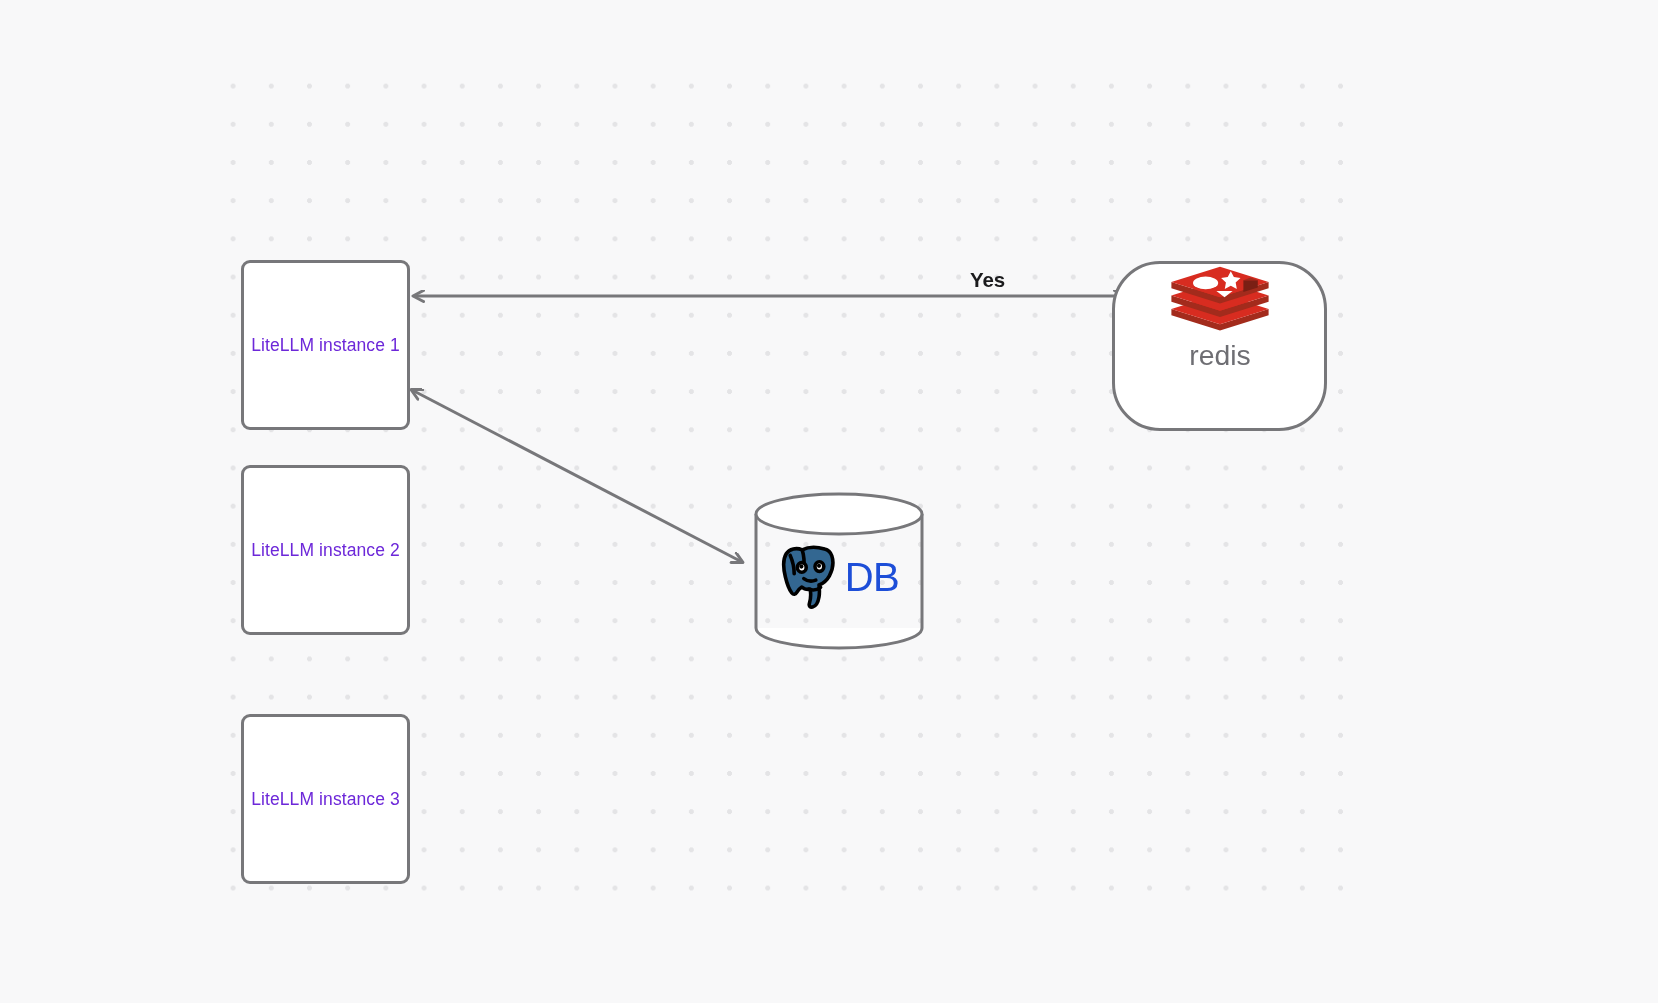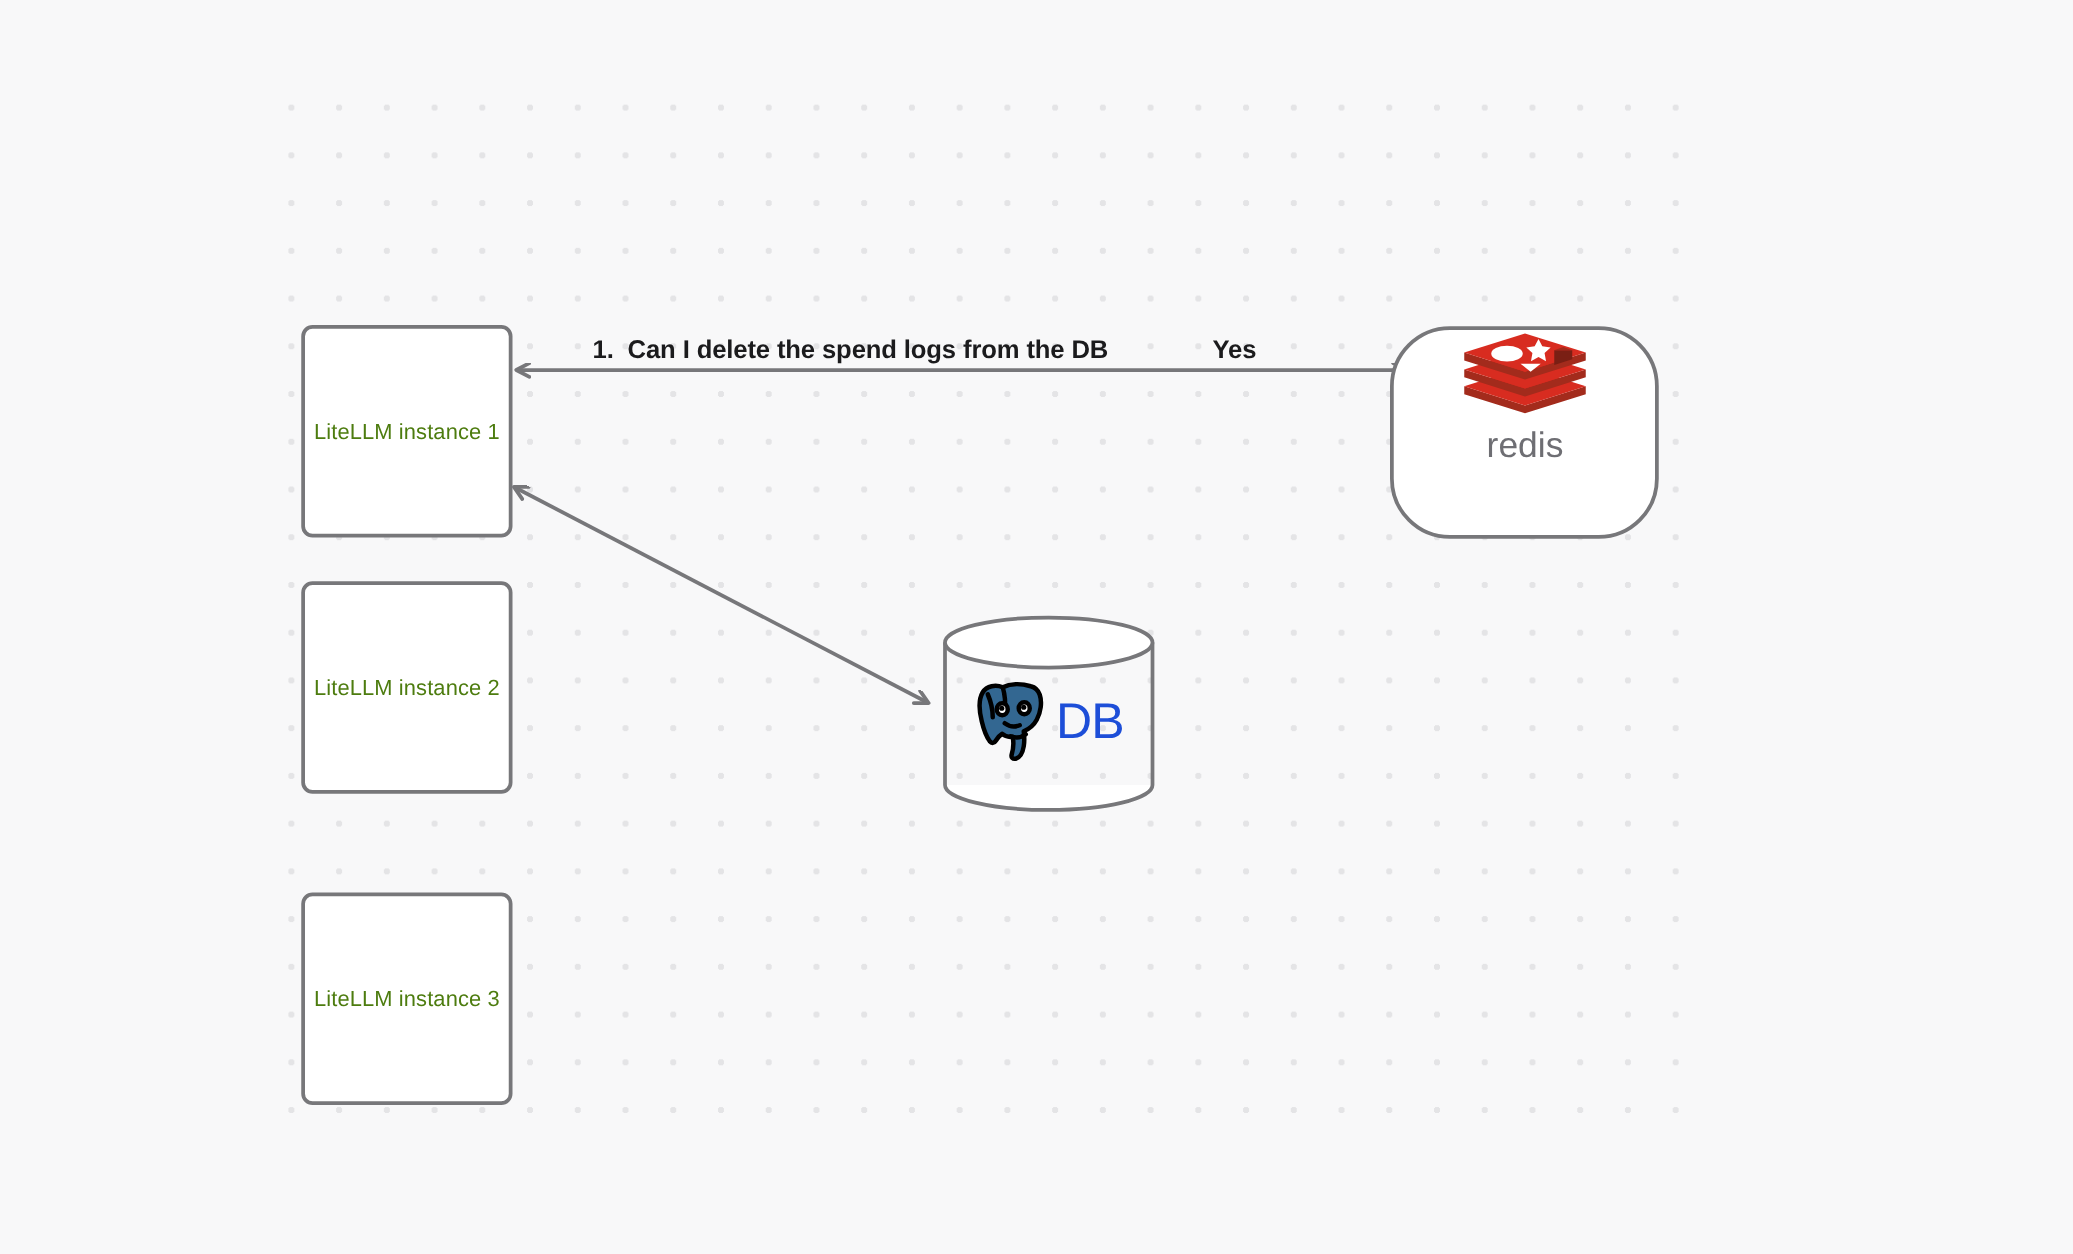--- a/index.html
+++ b/index.html
@@ -40,21 +40,21 @@
     background: #ffffff;
     border: 3px solid #77777a;
     border-radius: 9px;
     box-sizing: border-box;
     display: flex;
     align-items: center;
     justify-content: center;
   }
   .node-label {
     font-size: 17.5px;
-    color: #4d7c0f;
+    color: #6d28d9;
     font-family: "Liberation Sans", sans-serif;
     letter-spacing: .1px;
     white-space: nowrap;
   }
 
   #node-litellm-1 { left: 241px; top: 260px; width: 169px; height: 170px; }
   #node-litellm-2 { left: 241px; top: 465px; width: 169px; height: 170px; }
   #node-litellm-3 { left: 241px; top: 714px; width: 169px; height: 170px; }
 
   
@@ -211,18 +211,17 @@
           <path fill="none" d="M31,43 C35,46 41,47 46,45"></path>
           <path fill="none" d="M37,56 C42,58 48,57 52,54"></path>
         </g>
         <circle cx="28" cy="28" r="2.6" fill="#000000"></circle>
         <circle cx="50" cy="27" r="2.6" fill="#000000"></circle>
       </svg>
       <span id="db-text">DB</span>
     </div>
   </div>
 
-  <div class="edge-label" id="label-edge-1">1.  Can I delete the spend logs from the DB</div>
 
   <div class="edge-label" id="label-edge-1b">Yes</div>
 
 
 </div>
 
 </body></html>

